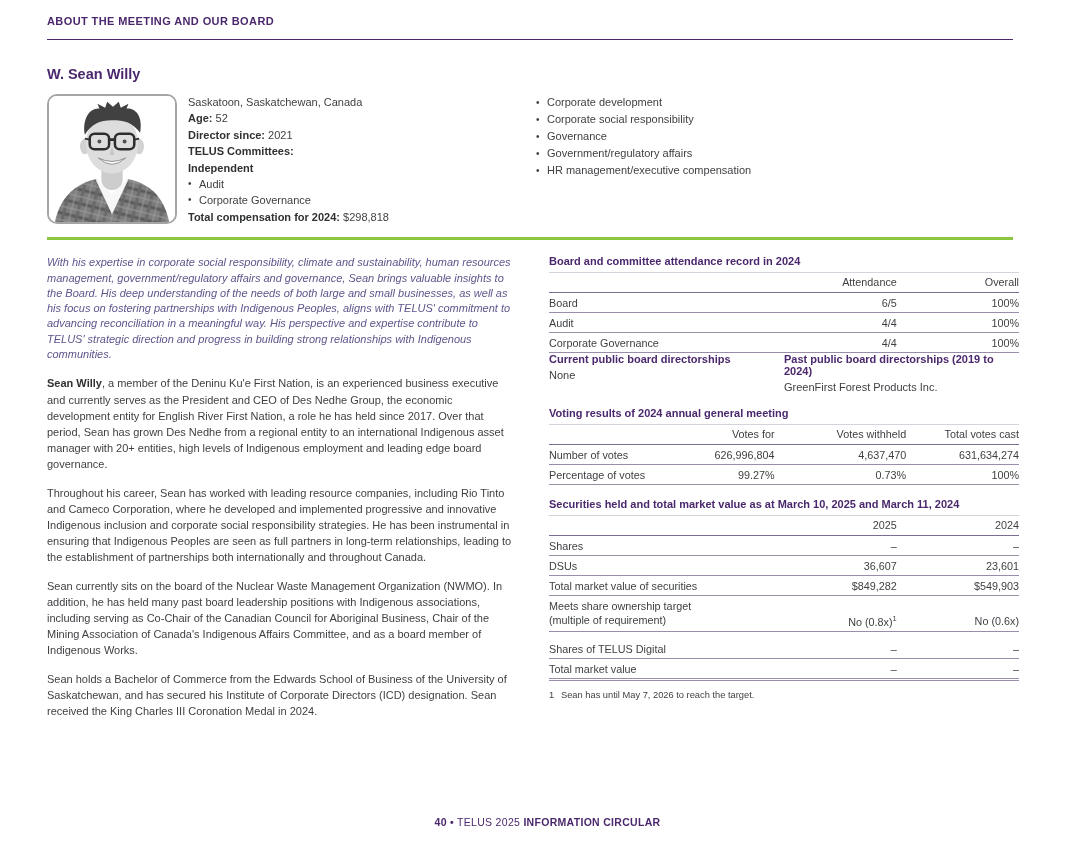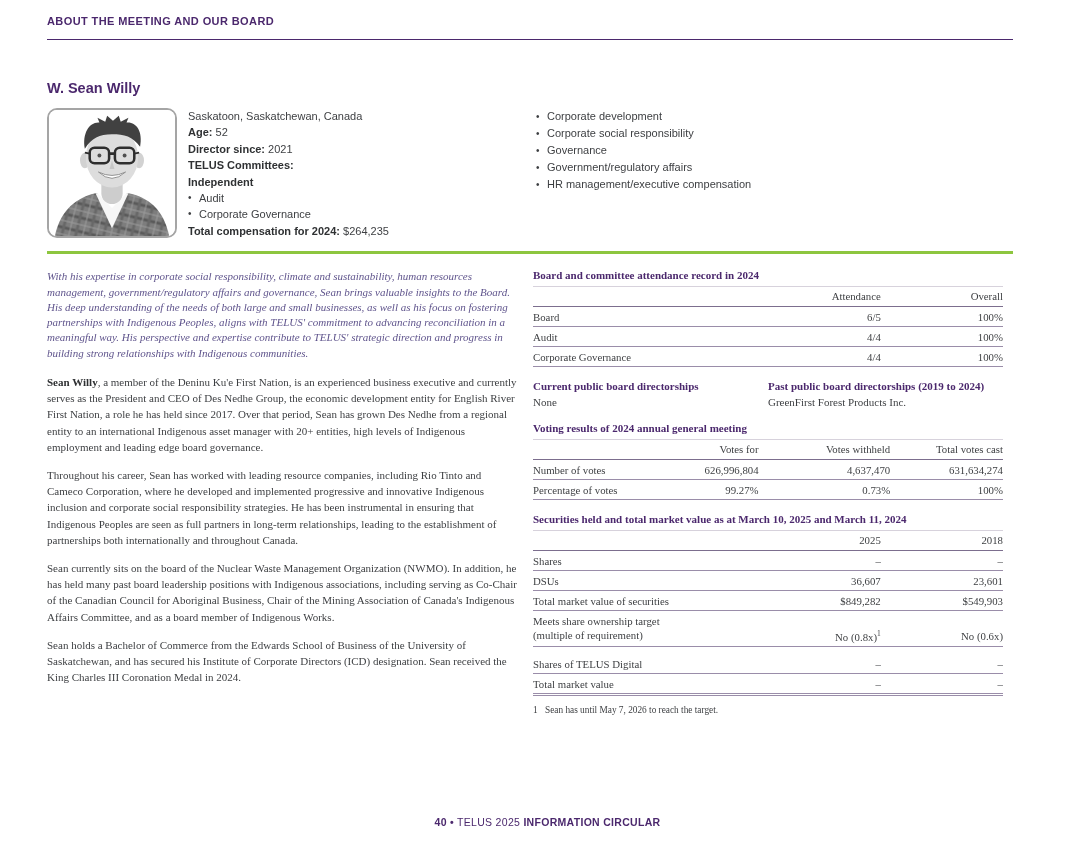--- a/index.html
+++ b/index.html
@@ -7,52 +7,52 @@
     --rule:#9a8da9; --rulelight:#d7d2dc; --ruledark:#7c6e8e;
   }
   *{margin:0;padding:0;box-sizing:border-box;}
   body{background:#fff;font-family:"Liberation Sans",sans-serif;}
   .page{width:1087px;height:849px;background:#fff;position:relative;overflow:hidden;}
   .content{padding:15px 74px 0 47px;}
 
   .kicker{font-size:11px;font-weight:bold;color:var(--purple);letter-spacing:.4px;
           padding-bottom:12px;border-bottom:1px solid var(--purple);}
 
-  .director-name{margin-top:40px;font-size:14.5px;font-weight:bold;color:var(--purple);}
+  .director-name{margin-top:26px;font-size:14.5px;font-weight:bold;color:var(--purple);}
 
   .profile{display:flex;margin-top:12px;}
   .photo-frame{width:130px;height:130px;border:2px solid #a5a5a5;border-radius:10px;
                overflow:hidden;flex:0 0 130px;background:#fff;}
   .details{width:359px;padding-left:11px;font-size:11px;color:var(--ink);line-height:16.4px;}
   .details .row b{color:#2f3133;}
   .expertise{width:470px;font-size:11px;color:var(--ink);line-height:17px;}
   .expertise .label{font-weight:bold;color:#2f3133;}
   .bullet-row{display:flex;}
   .blt{width:11px;flex:0 0 11px;text-align:left;font-size:10px;}
 
   .green-rule{margin-top:12px;height:3px;background:var(--green);}
 
-  .main{display:grid;grid-template-columns:470px 470px;column-gap:16px;margin-top:15px;font-family:Liberation Serif, serif;}
+  .main{display:grid;grid-template-columns:470px 470px;column-gap:32px;margin-top:15px;}
 
   .bio p{font-size:11px;color:var(--ink);line-height:16.2px;margin-bottom:12px;}
   .bio .highlight{color:var(--highlight);font-style:italic;line-height:15.3px;margin-bottom:13px;}
   .bio b{color:#2f3133;}
 
   .sec-title{font-size:11px;font-weight:bold;color:var(--purple);margin-bottom:5px;}
   table{width:100%;border-collapse:collapse;font-size:10.8px;color:var(--ink);}
   thead td{padding:3px 0 4px;border-top:1px solid var(--rulelight);
            border-bottom:1px solid var(--ruledark);}
   tbody td{padding:3.5px 0;border-bottom:1px solid var(--rule);}
   td.num{text-align:right;}
   tr.spacer td{border-bottom:none;padding:0;height:8px;}
   tr.dbl td{border-bottom:3px double var(--rule);}
   td.twoline{line-height:13.5px;padding-top:4px;}
   sup{font-size:7.5px;}
 
-  .dirships{display:grid;grid-template-columns:1fr 1fr;margin-top:13px;}
+  .dirships{display:grid;grid-template-columns:1fr 1fr;}
   .dirships .h{font-size:11px;font-weight:bold;color:var(--purple);}
   .dirships .v{font-size:11px;color:var(--ink);margin-top:4px;}
 
   .mt13{margin-top:13px;} .mt14{margin-top:14px;}
 
   .footnote{display:flex;margin-top:9px;font-size:9.3px;color:var(--ink);}
   .footnote .fn-num{width:12px;flex:0 0 12px;}
 
   .footer{position:absolute;left:8px;right:0;bottom:21px;text-align:center;
           font-size:10.5px;color:var(--purple);letter-spacing:.3px;}
@@ -107,21 +107,21 @@
         <div class="row"><b>TELUS Committees:</b></div>
         <div class="row"><b>Independent</b></div>
         <div class="bullet-row">
             <span class="blt">•</span>
             <span>Audit</span>
           </div>
         <div class="bullet-row">
             <span class="blt">•</span>
             <span>Corporate Governance</span>
           </div>
-        <div class="row"><b>Total compensation for 2024:</b> <span>$264,235</span></div>
+        <div class="row"><b>Total compensation for 2024:</b> <span>$298,818</span></div>
       </div>
 
       <div class="expertise">
         <div class="bullet-row">
             <span class="blt">•</span>
             <span>Corporate development</span>
           </div>
         <div class="bullet-row">
             <span class="blt">•</span>
             <span>Corporate social responsibility</span>
@@ -234,21 +234,21 @@
         <table>
           <colgroup>
               <col style="width:47%">
               <col style="width:27%">
               <col style="width:26%">
             </colgroup>
           <thead>
             <tr>
               <td></td>
               <td class="num">2025</td>
-              <td class="num">2018</td>
+              <td class="num">2024</td>
             </tr>
           </thead>
           <tbody>
             <tr>
               <td>Shares</td>
               <td class="num">–</td>
               <td class="num">–</td>
             </tr>
             <tr>
               <td>DSUs</td>

